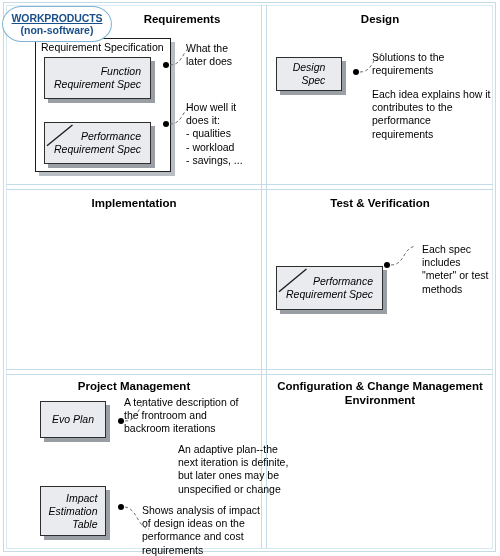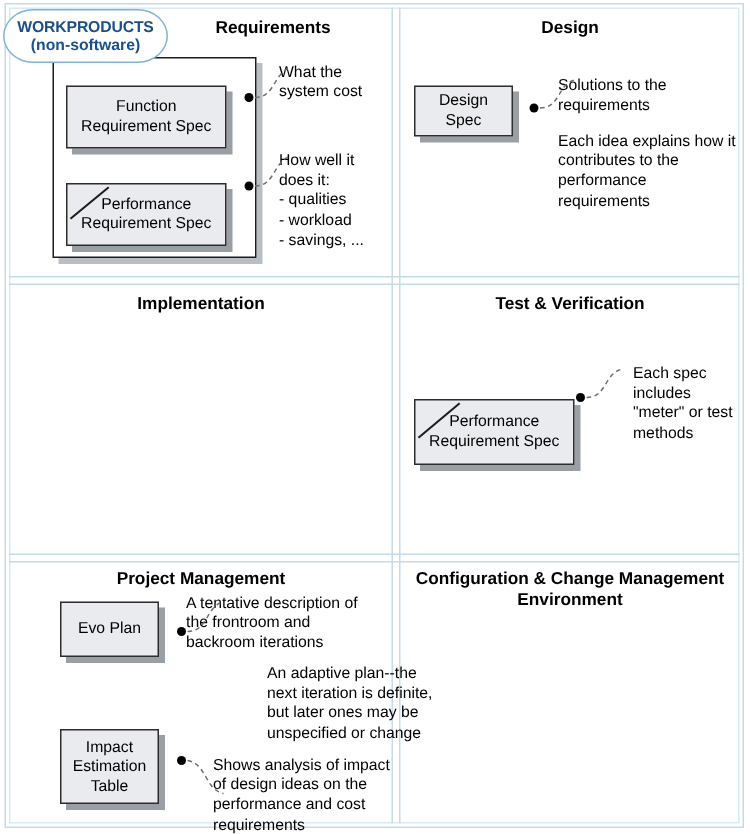--- a/index.html
+++ b/index.html
@@ -85,42 +85,44 @@
     box-sizing: border-box;
     z-index: 40;
   }
   .badge-l1 {
     font-size: 10.5px;
     font-weight: bold;
     color: #1a4f8a;
     line-height: 12px;
     margin-top: 5px;
     letter-spacing: -0.1px;
+    text-decoration: underline;
   }
   .badge-l2 {
     font-size: 10.5px;
     font-weight: bold;
     color: #1a4f8a;
     line-height: 12px;
   }
 
   
   .docbox {
     position: absolute;
     background: #e9ebee;
     border: 1.3px solid #2d2d2d;
     box-sizing: border-box;
     font-size: 10.5px;
     color: #000;
     line-height: 13px;
-    text-align: center;
+    text-align: right;
     display: flex;
     align-items: center;
     justify-content: center;
     z-index: 12;
+    font-style: italic;
   }
   .docshadow {
     position: absolute;
     background: #9a9fa6;
     z-index: 10;
   }
   .docbox .diag {
     position: absolute;
     left: 0; top: 0;
     width: 100%; height: 100%;
@@ -183,20 +185,21 @@
   <div class="divider-v" style="left:261px;"></div>
   <div class="divider-h" style="top:184px;"></div>
   <div class="divider-h" style="top:369px;"></div>
 
   <div class="quad" style="left:7px; top:6px; width:254px; height:178px;">
     <div class="quad-title" style="top:6px; left:100px; right:4px; text-align:center;">Requirements</div>
   </div>
 
   <div class="container-shadow" style="left:39px; top:42px; width:136px; height:134px;"></div>
   <div class="container-box" style="left:35px; top:38px; width:136px; height:134px;"></div>
+  <div class="container-label" style="left:41px; top:41px;">Requirement Specification</div>
 
   <div class="docshadow" style="left:48px; top:61px; width:107px; height:42px;"></div>
   <div class="docbox" style="left:44px; top:57px; width:107px; height:42px;">
     <span style="white-space:pre-line;">Function
 Requirement Spec</span>
   </div>
 
   <div class="docshadow" style="left:48px; top:126px; width:107px; height:42px;"></div>
   <div class="docbox" style="left:44px; top:122px; width:107px; height:42px;">
     <svg class="diag" viewBox="0 0 107 42" preserveAspectRatio="none">
@@ -204,21 +207,21 @@
     </svg>
     <span style="white-space:pre-line;">Performance
 Requirement Spec</span>
   </div>
 
   <div class="dot" style="left:163px; top:62px;"></div>
   <svg class="leader" style="left:168px; top:44px; width:32px; height:26px;">
     <path d="M 2,21 C 9,21 12,17 16,10 C 19,5 22,2 26,1" fill="none" stroke="#6d6d6d" stroke-width="1" stroke-dasharray="3,2.5"></path>
   </svg>
   <div class="note" style="left:186px; top:42px; width:74px;">What the
-system cost</div>
+later does</div>
 
   <div class="dot" style="left:163px; top:121px;"></div>
   <svg class="leader" style="left:168px; top:103px; width:32px; height:26px;">
     <path d="M 2,21 C 9,21 12,17 16,10 C 19,5 22,2 26,1" fill="none" stroke="#6d6d6d" stroke-width="1" stroke-dasharray="3,2.5"></path>
   </svg>
   <div class="note" style="left:186px; top:101px; width:74px;">How well it
 does it:
 - qualities
 - workload
 - savings, ...</div>

